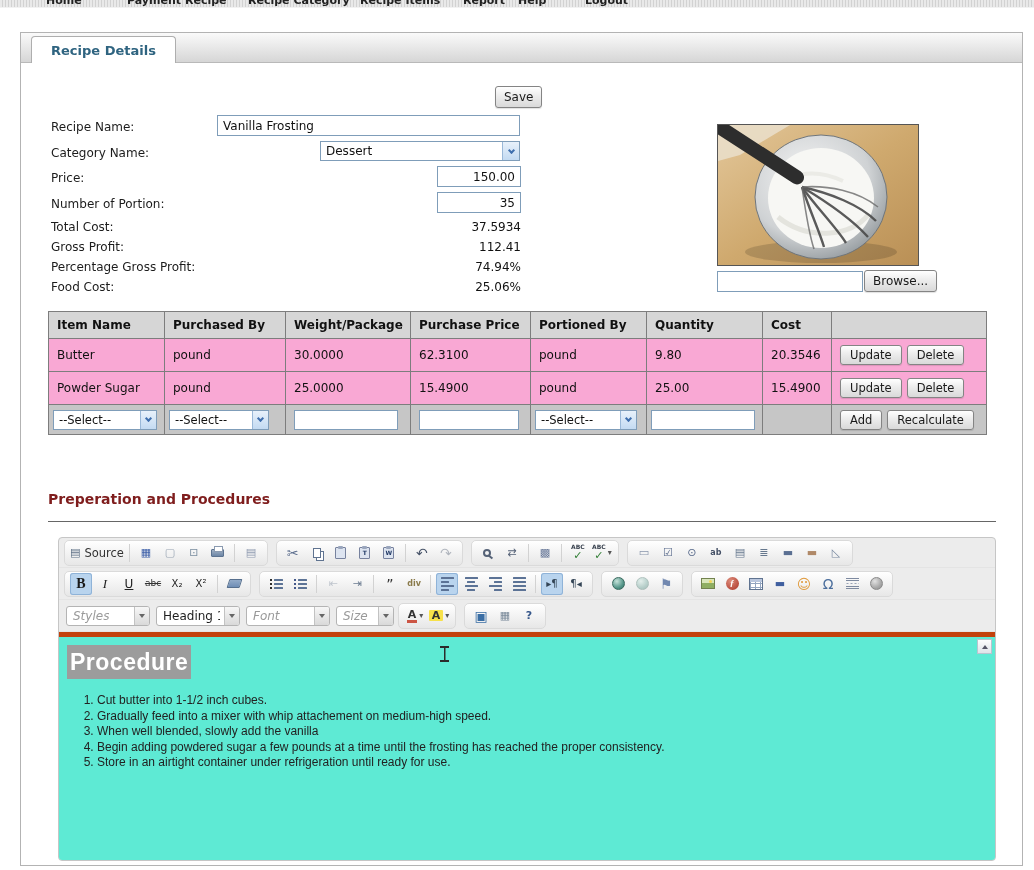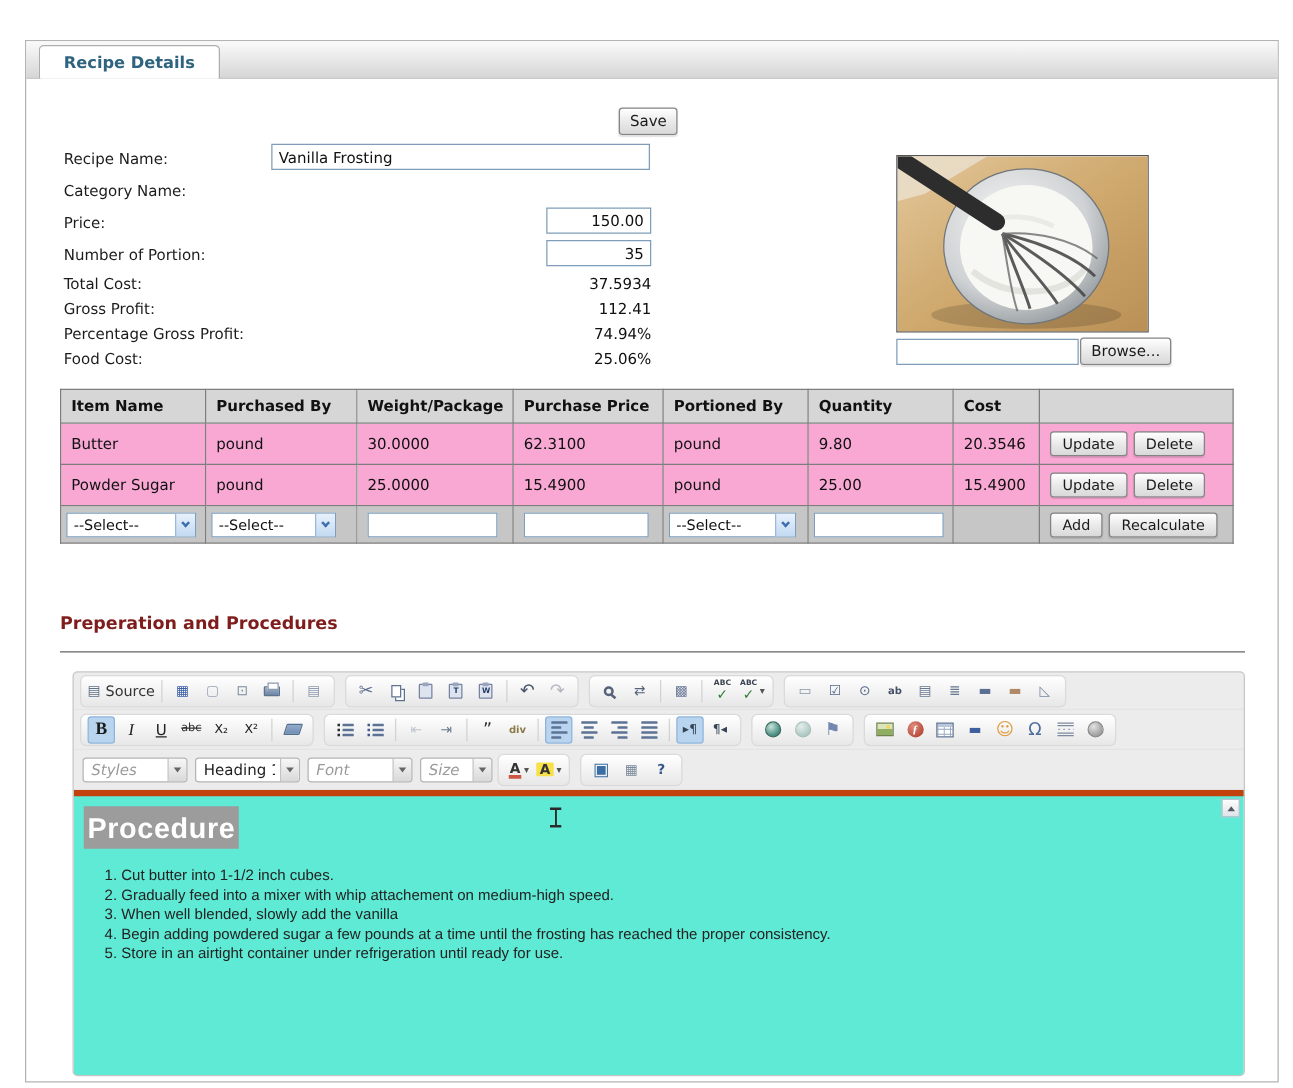--- a/index.html
+++ b/index.html
@@ -157,35 +157,51 @@
   .statusbar span{cursor:pointer}
   .rsz{position:absolute;right:2px;bottom:2px;width:13px;height:13px;cursor:nwse-resize;
        background:repeating-linear-gradient(135deg,transparent 0 2px,#9a9a9a 2px 3px);
        clip-path:polygon(100% 0,100% 100%,0 100%)}
 </style>
 </head>
 <body>
 
 <div class="stage">
 
+  <div class="topmenu" id="topmenu">
+      <span style="left: 46px;">Home</span>
+      <span style="left: 127px;">Payment</span>
+      <span style="left: 185px;">Recipe</span>
+      <span style="left: 248px;">Recipe Category</span>
+      <span style="left: 360px;">Recipe Items</span>
+      <span style="left: 463px;">Report</span>
+      <span style="left: 518px;">Help</span>
+      <span style="left: 585px;">Logout</span>
+    </div>
 
   <div class="page-container">
 
     <div class="tabstrip">
       <div class="tab">
         <span>Recipe Details</span>
       </div>
     </div>
 
     <button class="wbtn" style="position:absolute;left:474px;top:53px">Save</button>
 
     <div class="lbl" style="top:87px">Recipe Name:</div>
     <input class="tin" style="left: 196px; top: 82px; width: 303px;" value="Vanilla Frosting">
 
     <div class="lbl" style="top:113px">Category Name:</div>
+    <div class="fsel" style="left:299px;top:108px;width:200px">
+      <span class="stext">Dessert</span>
+      <span class="arr">
+          <i class="chev"></i>
+        </span>
+    </div>
 
     <div class="lbl" style="top:138px">Price:</div>
     <input class="tin num" style="left: 416px; top: 133px; width: 84px; text-align: right;" value="150.00">
 
     <div class="lbl" style="top:164px">Number of Portion:</div>
     <input class="tin num" style="left: 416px; top: 159px; width: 84px;" value="35">
 
     <div class="lbl" style="top:187px">Total Cost:</div>
     <div class="rval" style="left:330px;top:187px">37.5934</div>
 

